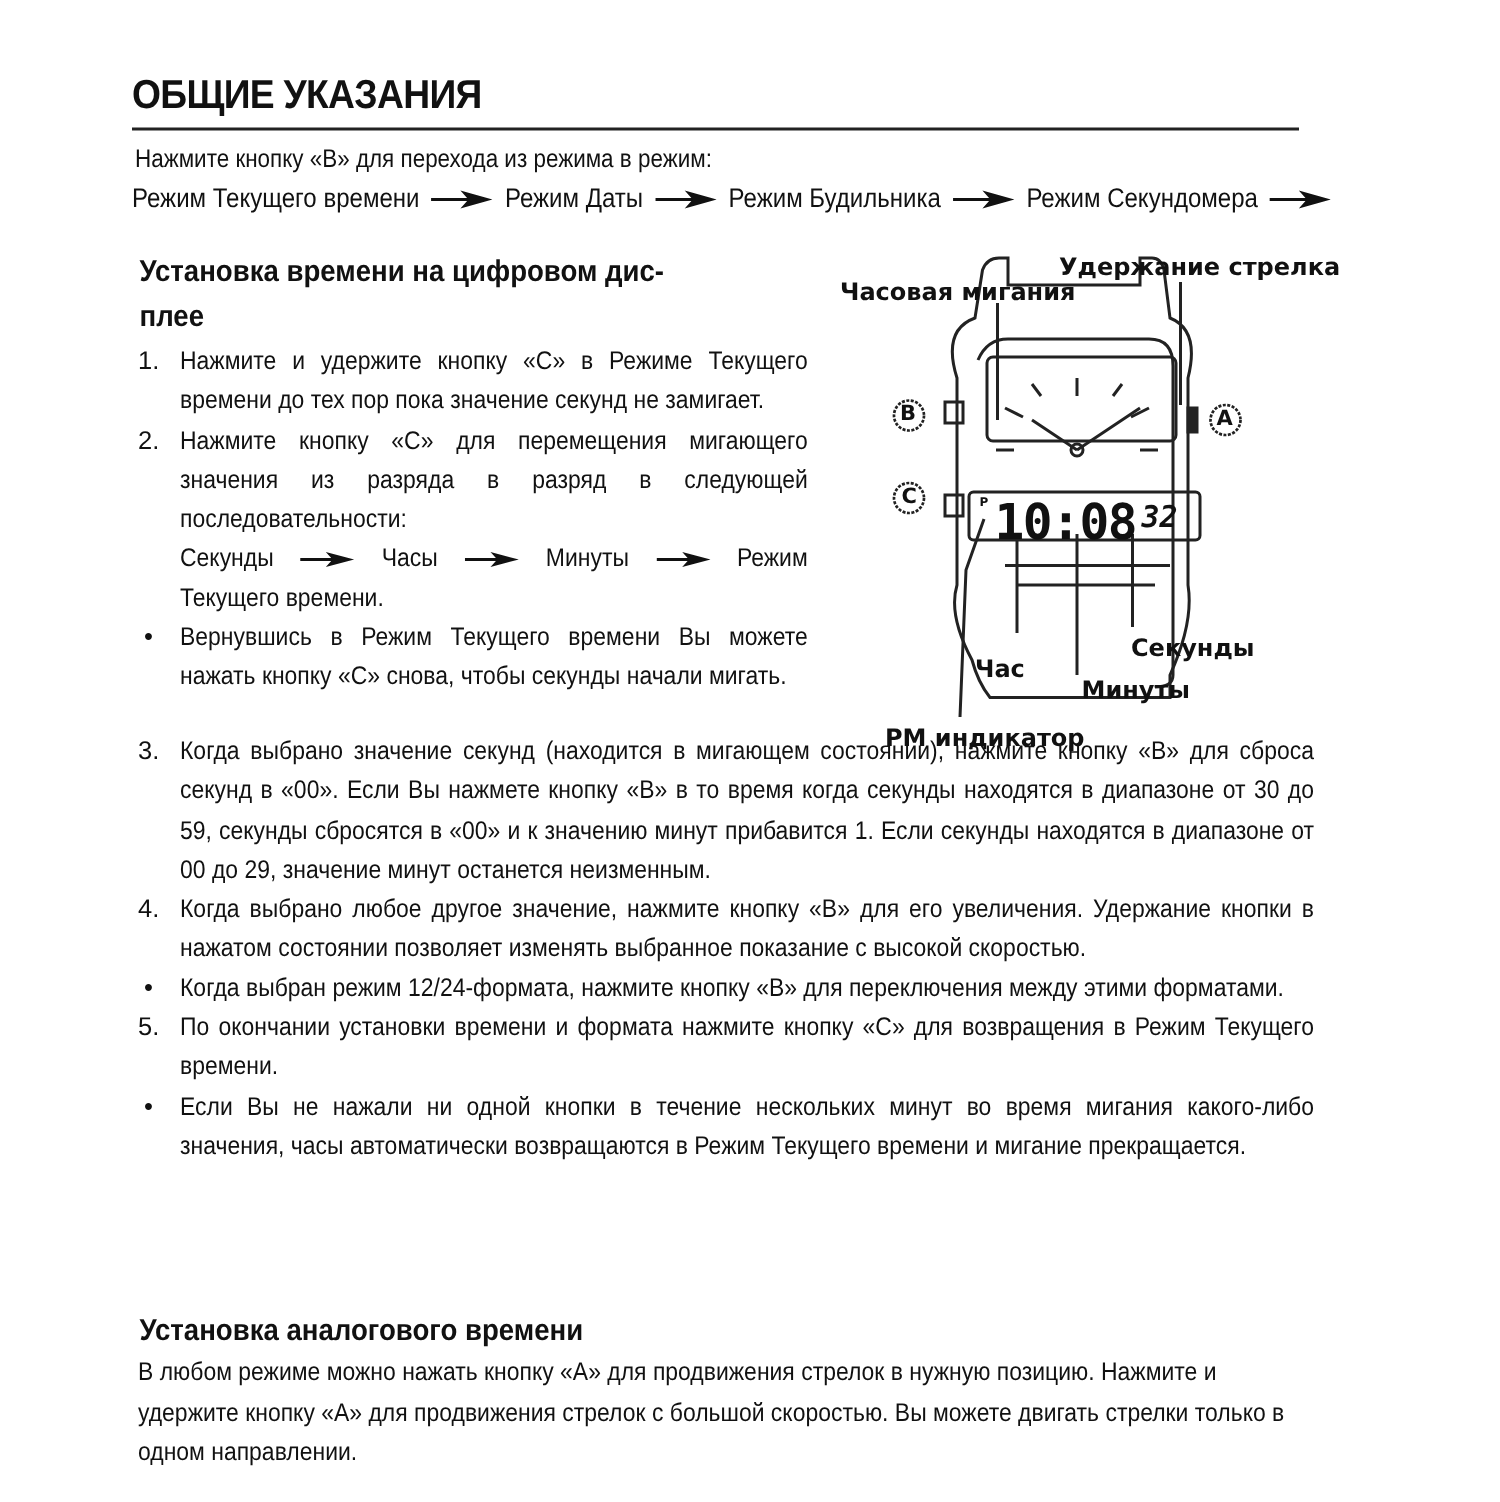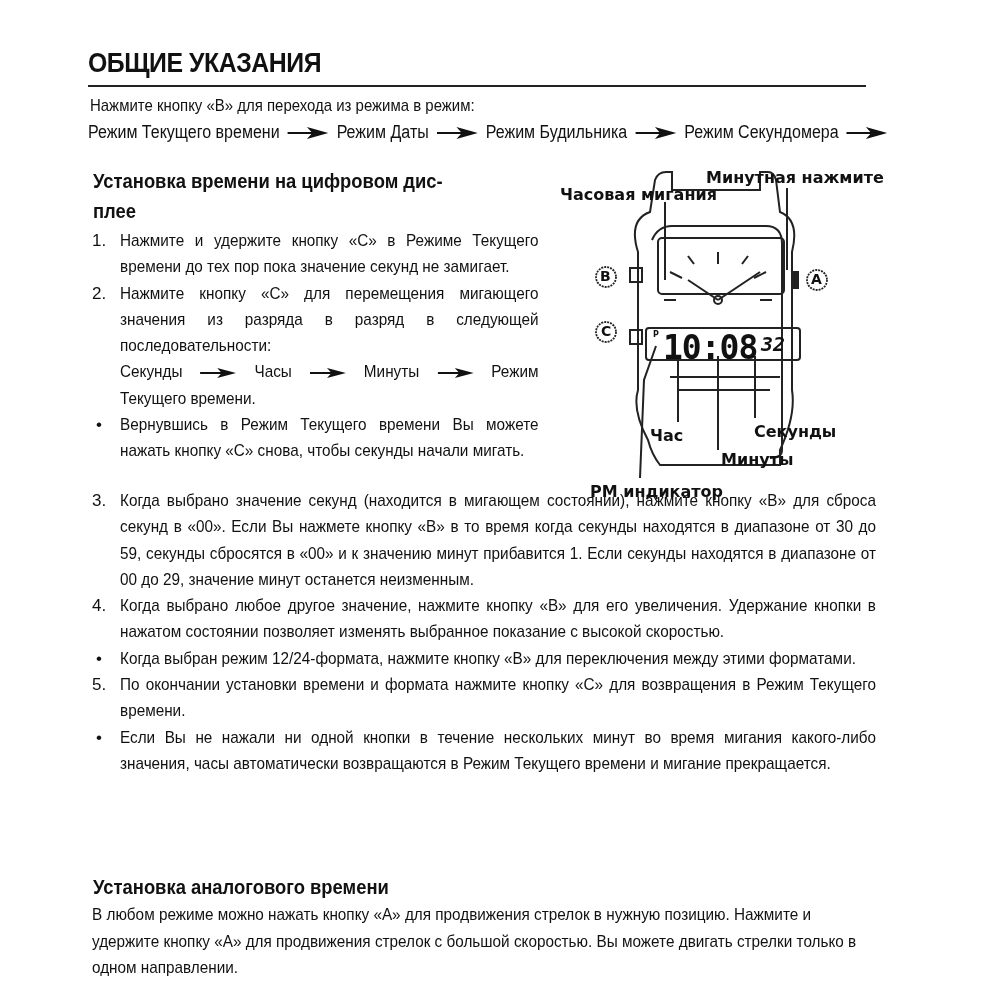--- a/index.html
+++ b/index.html
@@ -163,22 +163,22 @@
       <circle cx="46" cy="172" r="10" fill="none" stroke="#222" stroke-width="1.8" stroke-dasharray="2 1"></circle>
       <circle cx="257" cy="120" r="10" fill="none" stroke="#222" stroke-width="1.8" stroke-dasharray="2 1"></circle>
     </g>
   </svg>
   <span class="wlabel" style="left:40px; top:108px; font-size:14px;">B</span>
   <span class="wlabel" style="left:41px; top:163px; font-size:14px;">C</span>
   <span class="wlabel" style="left:251px; top:111px; font-size:14px;">A</span>
   <span class="wlabel" style="left:93px; top:170px; font-size:8px;">P</span>
   <span class="wlabel" style="left:103px; top:168px; font-size:33px; font-family:'DejaVu Sans Mono', monospace; letter-spacing:-1px;">10:08</span>
   <span class="wlabel" style="left:201px; top:172px; font-size:20px; font-family:'DejaVu Sans Mono', monospace; font-style:italic;">32</span>
-  <span class="wlabel" style="left:146px; top:8px;">Минутная нажмите</span>
+  <span class="wlabel" style="left:146px; top:8px;">Удержание стрелка</span>
   <span class="wlabel" style="left:0px; top:25px;">Часовая мигания</span>
-  <span class="wlabel" style="left:90px; top:266px;">Час</span>
+  <span class="wlabel" style="left:90px; top:276px;">Час</span>
   <span class="wlabel" style="left:194px; top:262px;">Секунды</span>
   <span class="wlabel" style="left:161px; top:290px;">Минуты</span>
   <span class="wlabel" style="left:30px; top:322px;">PM индикатор</span>
 </div>
 
 <div class="section-title" style="left:93px; top:872px;">Установка аналогового времени</div>
 <div class="analog-text cond" style="width:870px;">В любом режиме можно нажать кнопку «A» для продвижения стрелок в нужную позицию. Нажмите и удержите кнопку «A» для продвижения стрелок с большой скоростью. Вы можете двигать стрелки только в одном направлении.</div>
 
 </body></html>

